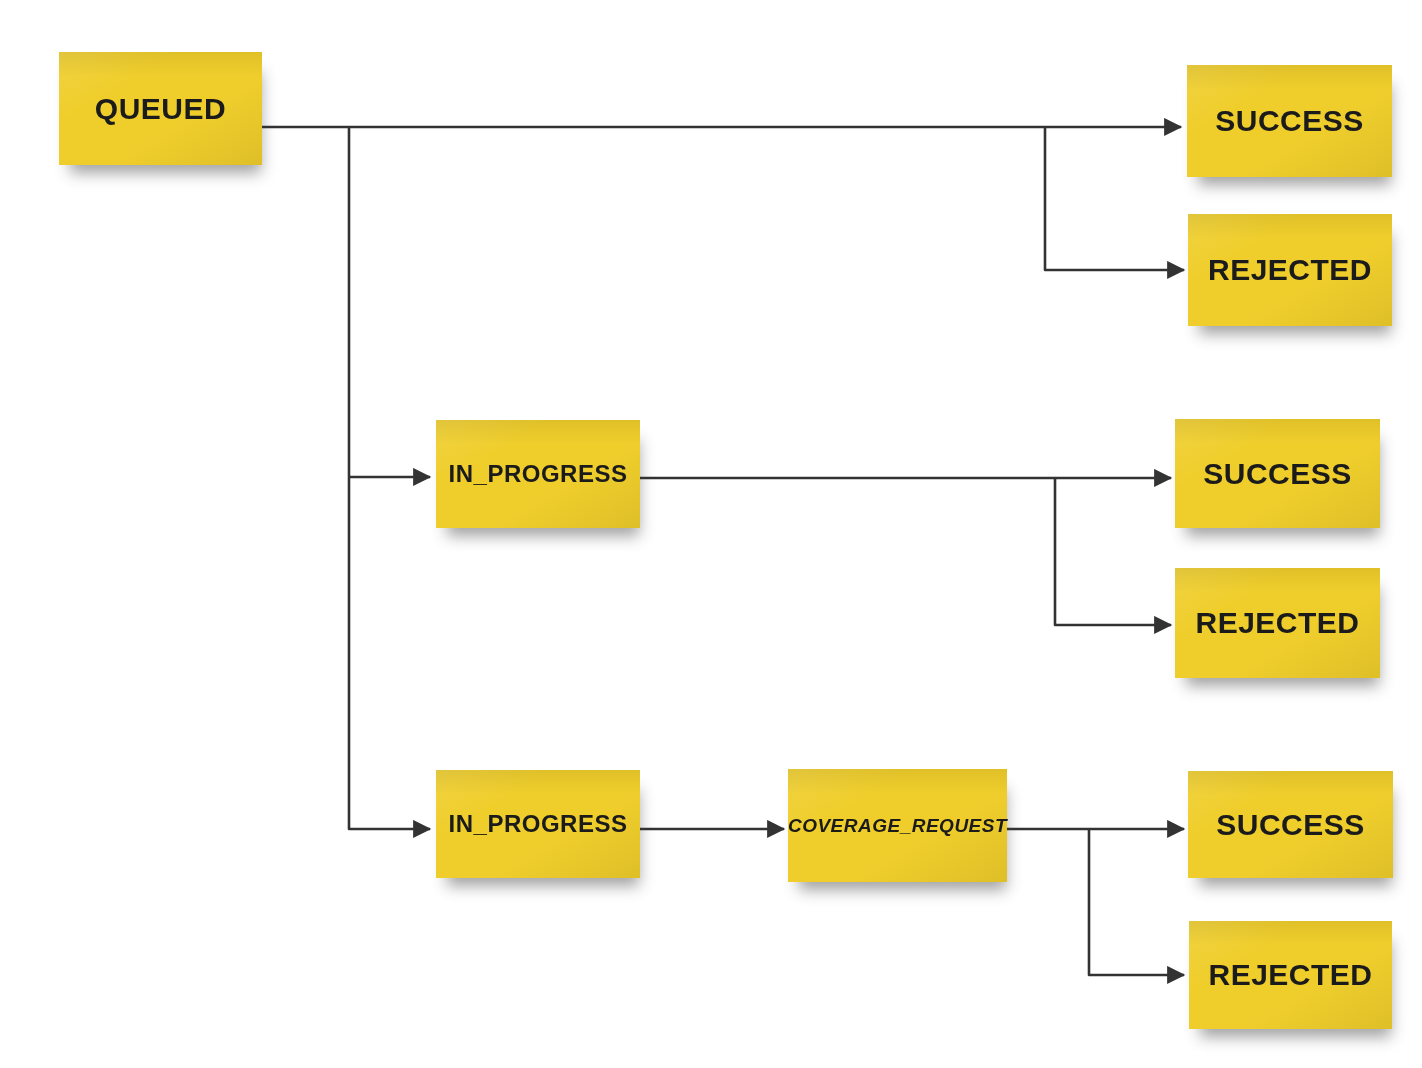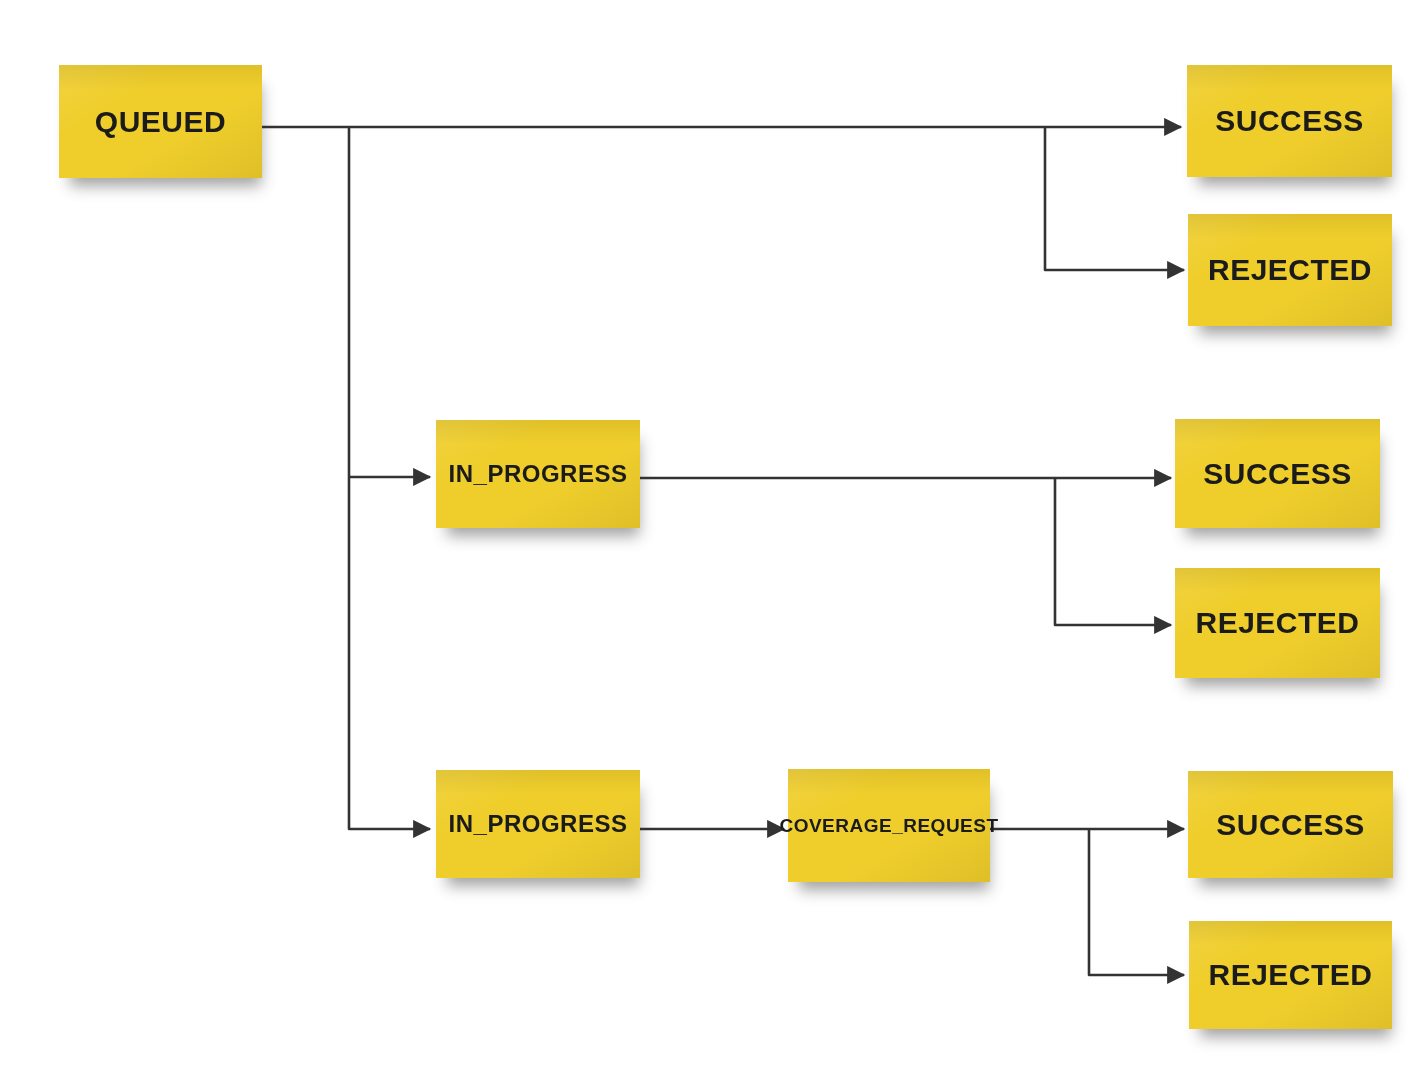--- a/index.html
+++ b/index.html
@@ -77,42 +77,42 @@
         <polyline class="edge" points="349,127 349,829 430,829" marker-end="url(#arrowhead)"></polyline>
         <polyline class="edge" points="349,477 430,477" marker-end="url(#arrowhead)"></polyline>
         <polyline class="edge" points="640,478 1171,478" marker-end="url(#arrowhead)"></polyline>
         <polyline class="edge" points="1055,478 1055,625 1171,625" marker-end="url(#arrowhead)"></polyline>
         <polyline class="edge" points="640,829 784,829" marker-end="url(#arrowhead)"></polyline>
         <polyline class="edge" points="990,829 1184,829" marker-end="url(#arrowhead)"></polyline>
         <polyline class="edge" points="1089,829 1089,975 1184,975" marker-end="url(#arrowhead)"></polyline>
       </g>
   </svg>
   <div id="notes-layer">
-      <div class="note" style="left: 59px; top: 65px; width: 203px; height: 113px; font-size: 30px;">
+      <div class="note" style="left: 59px; top: 52px; width: 203px; height: 113px; font-size: 30px;">
         <span class="note-label">QUEUED</span>
       </div>
       <div class="note" style="left: 1187px; top: 65px; width: 205px; height: 112px; font-size: 30px;">
         <span class="note-label">SUCCESS</span>
       </div>
       <div class="note" style="left: 1188px; top: 214px; width: 204px; height: 112px; font-size: 30px;">
         <span class="note-label">REJECTED</span>
       </div>
       <div class="note" style="left: 436px; top: 420px; width: 204px; height: 108px; font-size: 24px;">
         <span class="note-label">IN_PROGRESS</span>
       </div>
       <div class="note" style="left: 1175px; top: 419px; width: 205px; height: 109px; font-size: 30px;">
         <span class="note-label">SUCCESS</span>
       </div>
       <div class="note" style="left: 1175px; top: 568px; width: 205px; height: 110px; font-size: 30px;">
         <span class="note-label">REJECTED</span>
       </div>
       <div class="note" style="left: 436px; top: 770px; width: 204px; height: 108px; font-size: 24px;">
         <span class="note-label">IN_PROGRESS</span>
       </div>
-      <div class="note" style="left: 788px; top: 769px; width: 202px; height: 113px; font-size: 19px;">
+      <div class="note" style="left: 788px; top: 769px; width: 219px; height: 113px; font-size: 19px; font-style: italic;">
         <span class="note-label">COVERAGE_REQUEST</span>
       </div>
       <div class="note" style="left: 1188px; top: 771px; width: 205px; height: 107px; font-size: 30px;">
         <span class="note-label">SUCCESS</span>
       </div>
       <div class="note" style="left: 1189px; top: 921px; width: 203px; height: 108px; font-size: 30px;">
         <span class="note-label">REJECTED</span>
       </div>
     </div>
 </div>

